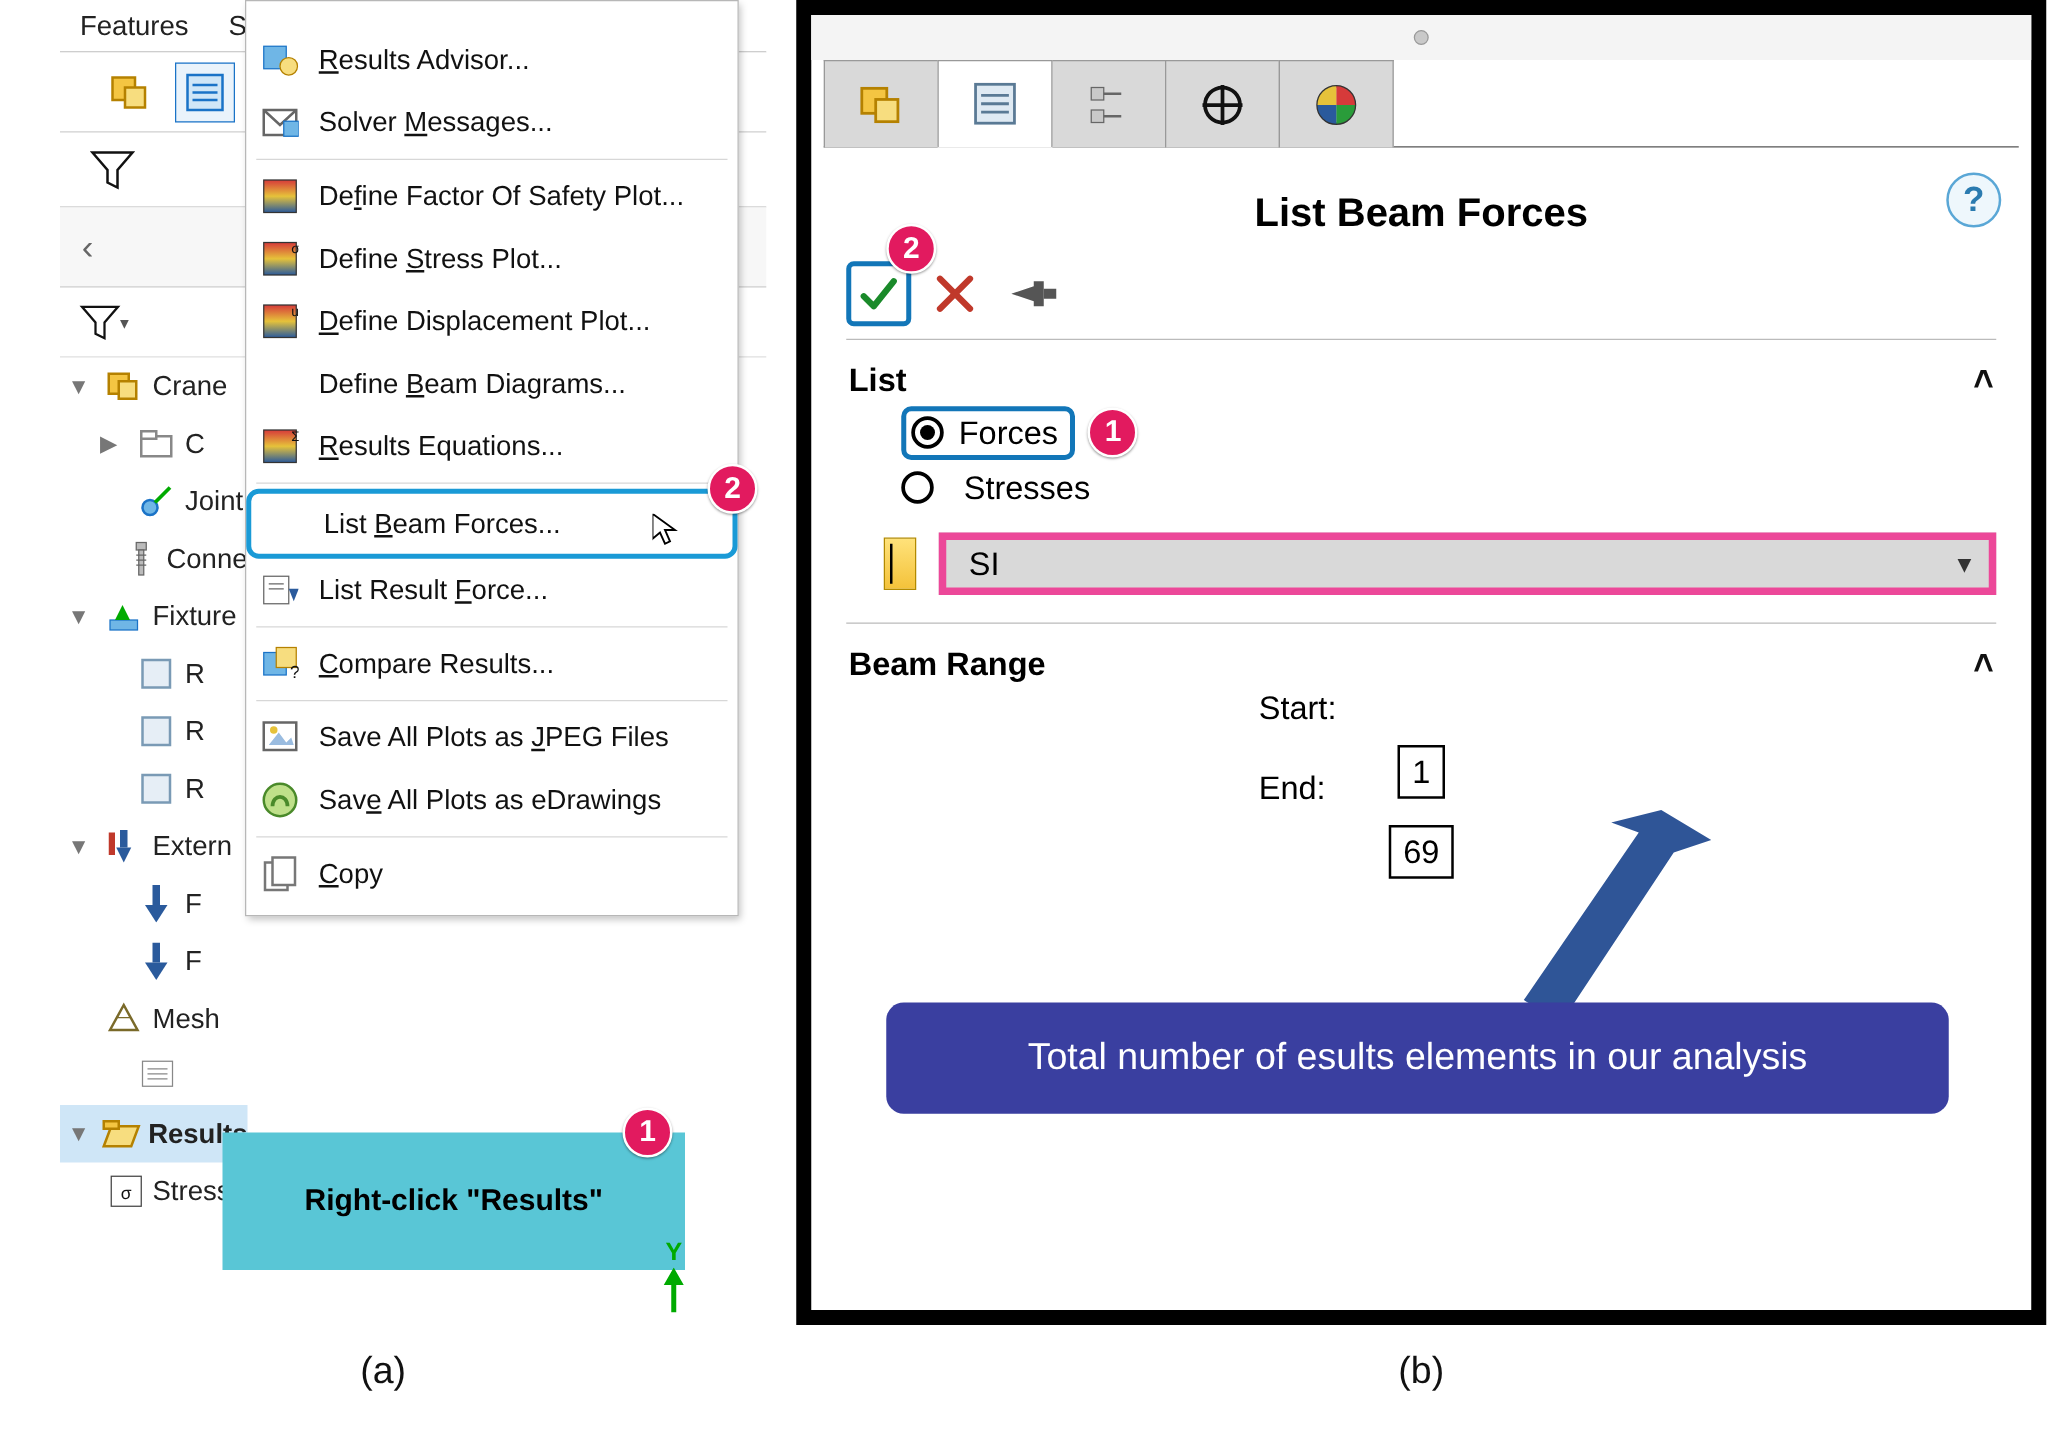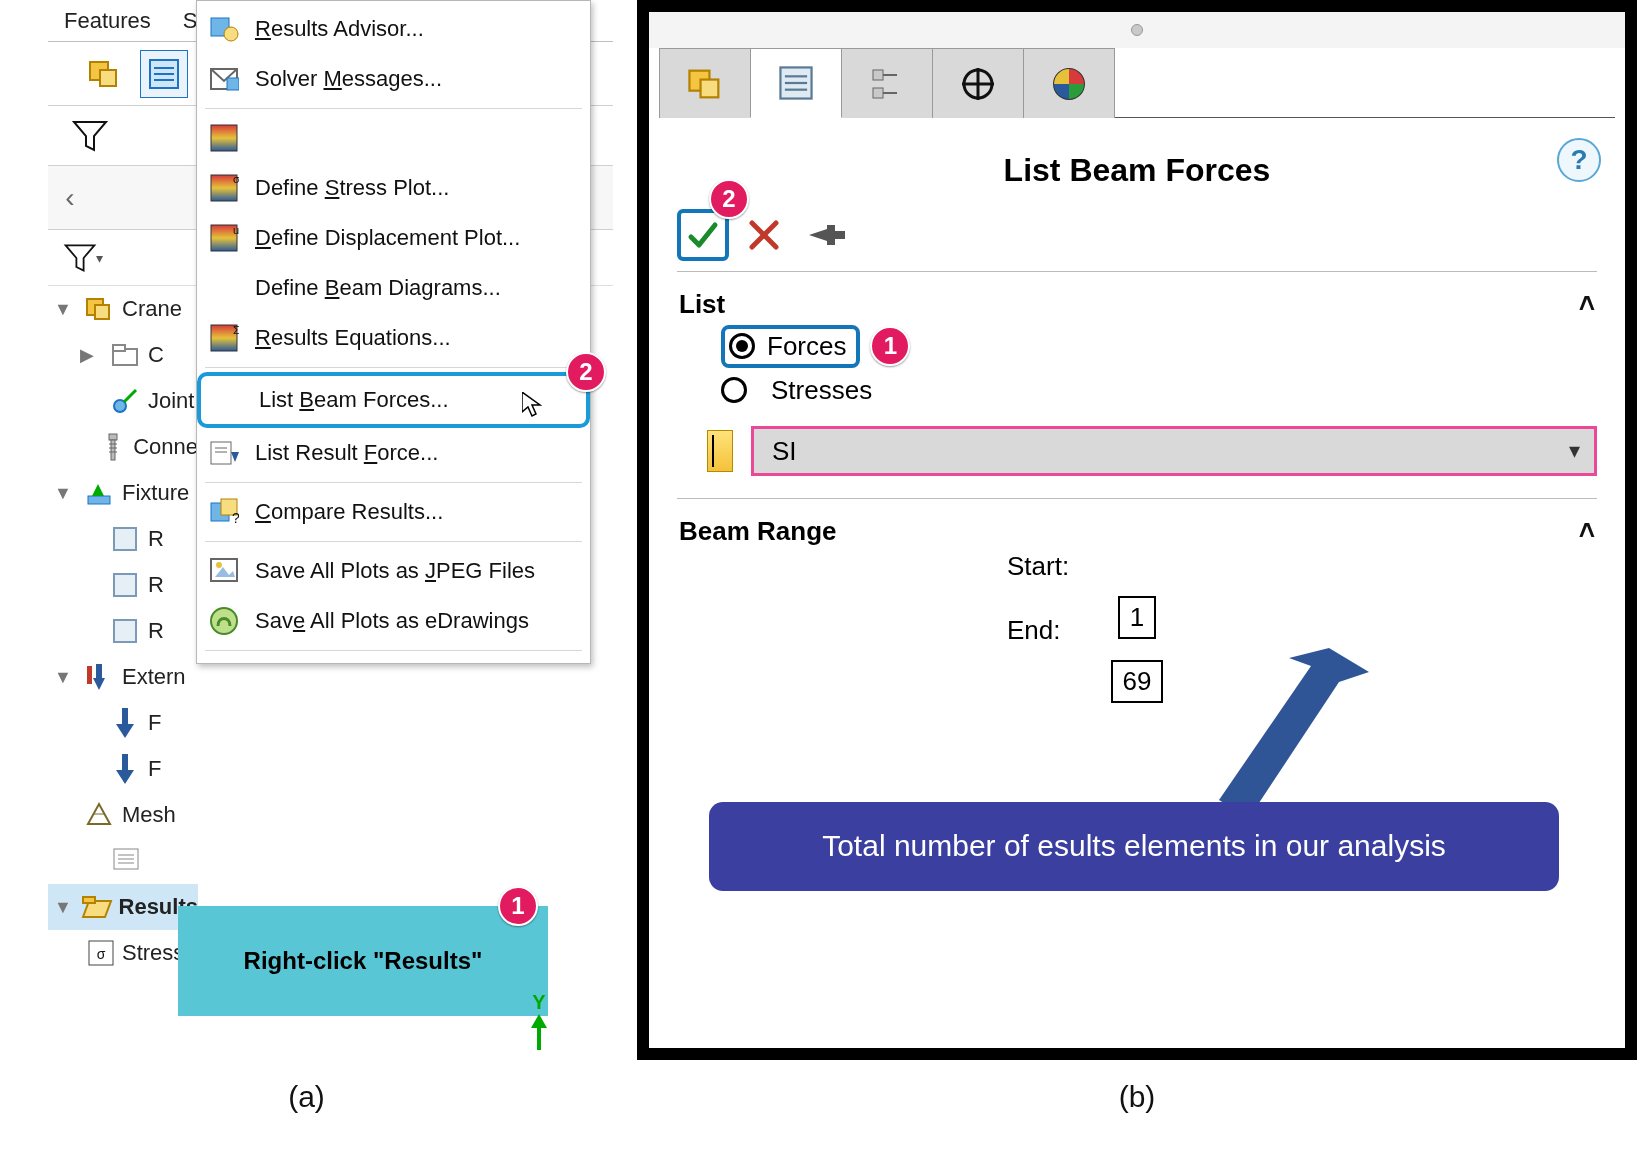--- a/index.html
+++ b/index.html
@@ -60,21 +60,21 @@
   .trow { display:flex; align-items:center; height:46px; padding-left:6px; gap:6px; white-space:nowrap; overflow:hidden;}
   .trow .caret { width:22px; color:#777; font-size:18px; }
   .trow .ico { width:34px; height:34px; display:flex; align-items:center; justify-content:center; }
   .trow.bold { font-weight:700; }
   .trow.selected { background:#cfe6f7; }
   
   .ctxmenu {
     position:absolute; top:0; left:148px; width:395px;
     background:#fff; border:1px solid #b7b7b7;
     box-shadow: 2px 3px 6px rgba(0,0,0,0.25);
-    padding:3px 0 8px 0;
+    padding:22px 0 8px 0;
   }
   .mi { display:flex; align-items:center; height:50px; padding:0 14px 0 10px; gap:14px; font-size:22px; color:#111;}
   .mi .ic { width:34px; height:34px; display:flex; align-items:center; justify-content:center; flex:0 0 34px; }
   .mi .lbl .u { text-decoration: underline; }
   .sep { height:1px; background:#d7d7d7; margin:4px 8px; }
   .mi.highlight {
     border:4px solid #1a9ad6; border-radius:10px; height:56px; position:relative;
   }
   .cursor { position:absolute; right:42px; bottom:6px; font-size:22px; color:#111;}
   .badge {
@@ -130,21 +130,21 @@
   .sect-head { display:flex; align-items:center; justify-content:space-between; font-size:26px; font-weight:700; padding:4px 2px;}
   .sect-caret { font-size:28px; color:#111;}
   .radio-row { display:flex; align-items:center; gap:24px; height:44px; padding-left:44px; font-size:26px; }
   .radio { width:26px; height:26px; border:3px solid #000; border-radius:50%; display:flex; align-items:center; justify-content:center;}
   .radio .dot { width:12px; height:12px; border-radius:50%; background:#000;}
   .radio-wrap-hl { border:4px solid #1276b8; border-radius:8px; padding:2px 10px 2px 4px; display:inline-flex; align-items:center; gap:12px; }
   .unit-row { display:flex; align-items:center; gap:18px; padding:14px 0 14px 30px; }
   .ruler { width:26px; height:42px; background:linear-gradient(#ffe27a,#f4c23a); border:1px solid #b38a00; position:relative;}
   .ruler::before{content:"";position:absolute;left:4px;top:4px;bottom:4px;width:2px;background:#000;}
   .unit-select{
-    flex:1; height:50px; background:#d9d9d9; border:3px solid #ec4899;
+    flex:1; height:50px; background:#d9d9d9; border:6px solid #ec4899;
     display:flex; align-items:center; justify-content:space-between; padding:0 14px 0 18px; font-size:26px;
   }
   .field-row { display:flex; align-items:center; height:64px; font-size:26px; gap:14px;flex-direction:column; }
   .field-row label { width:260px; font-weight:400; }
   .txt-input {
     flex:1; height:48px; border:2px solid #000; padding:4px 10px; font-size:26px; background:#fff;
   }
   .callout-blue {
     position:absolute; background:#3a3fa0; color:#fff; font-size:30px;
     border-radius:14px; padding:24px 30px; text-align:center; line-height:1.35;
@@ -389,20 +389,21 @@
                 <defs>
                   <linearGradient id="gA" x1="0" y1="0" x2="0" y2="1">
                     <stop offset="0" stop-color="#d63a3a"></stop>
                     <stop offset="0.5" stop-color="#e6c23a"></stop>
                     <stop offset="1" stop-color="#2a5a9c"></stop>
                   </linearGradient>
                 </defs>
                 <rect x="2" y="2" width="26" height="26" fill="url(#gA)" stroke="#333"></rect>
               </svg>
             </span>
+            <span class="lbl">De<span class="u">f</span>ine Factor Of Safety Plot...</span>
           </div>
           <div class="mi">
             <span class="ic">
               <svg width="30" height="30" viewBox="0 0 30 30">
                 <defs>
                   <linearGradient id="gB" x1="0" y1="0" x2="0" y2="1">
                     <stop offset="0" stop-color="#d63a3a"></stop>
                     <stop offset="0.5" stop-color="#e6c23a"></stop>
                     <stop offset="1" stop-color="#2a5a9c"></stop>
                   </linearGradient>
@@ -496,20 +497,29 @@
           <div class="mi">
             <span class="ic">
               <svg width="30" height="30" viewBox="0 0 30 30">
                 <circle cx="15" cy="15" r="13" fill="#bfe08a" stroke="#4a8a2a" stroke-width="2"></circle>
                 <path d="M9 20 C9 10 21 10 21 20" fill="none" stroke="#4a8a2a" stroke-width="3"></path>
               </svg>
             </span>
             <span class="lbl">Sav<span class="u">e</span> All Plots as eDrawings</span>
           </div>
           <div class="sep"></div>
+          <div class="mi">
+            <span class="ic">
+              <svg width="28" height="30" viewBox="0 0 28 30">
+                <rect x="2" y="6" width="18" height="22" fill="#fff" stroke="#777" stroke-width="2"></rect>
+                <rect x="8" y="2" width="18" height="22" fill="#fff" stroke="#777" stroke-width="2"></rect>
+              </svg>
+            </span>
+            <span class="lbl"><span class="u">C</span>opy</span>
+          </div>
         </div>
 
       <div class="callout-cyan" style="left:130px; top:906px; width:370px; height:110px;">
         <span>Right-click "Results"</span>
       </div>
       <div class="badge" style="left:450px; top:886px;">
         <span>1</span>
       </div>
 
       <div class="y-axis">

